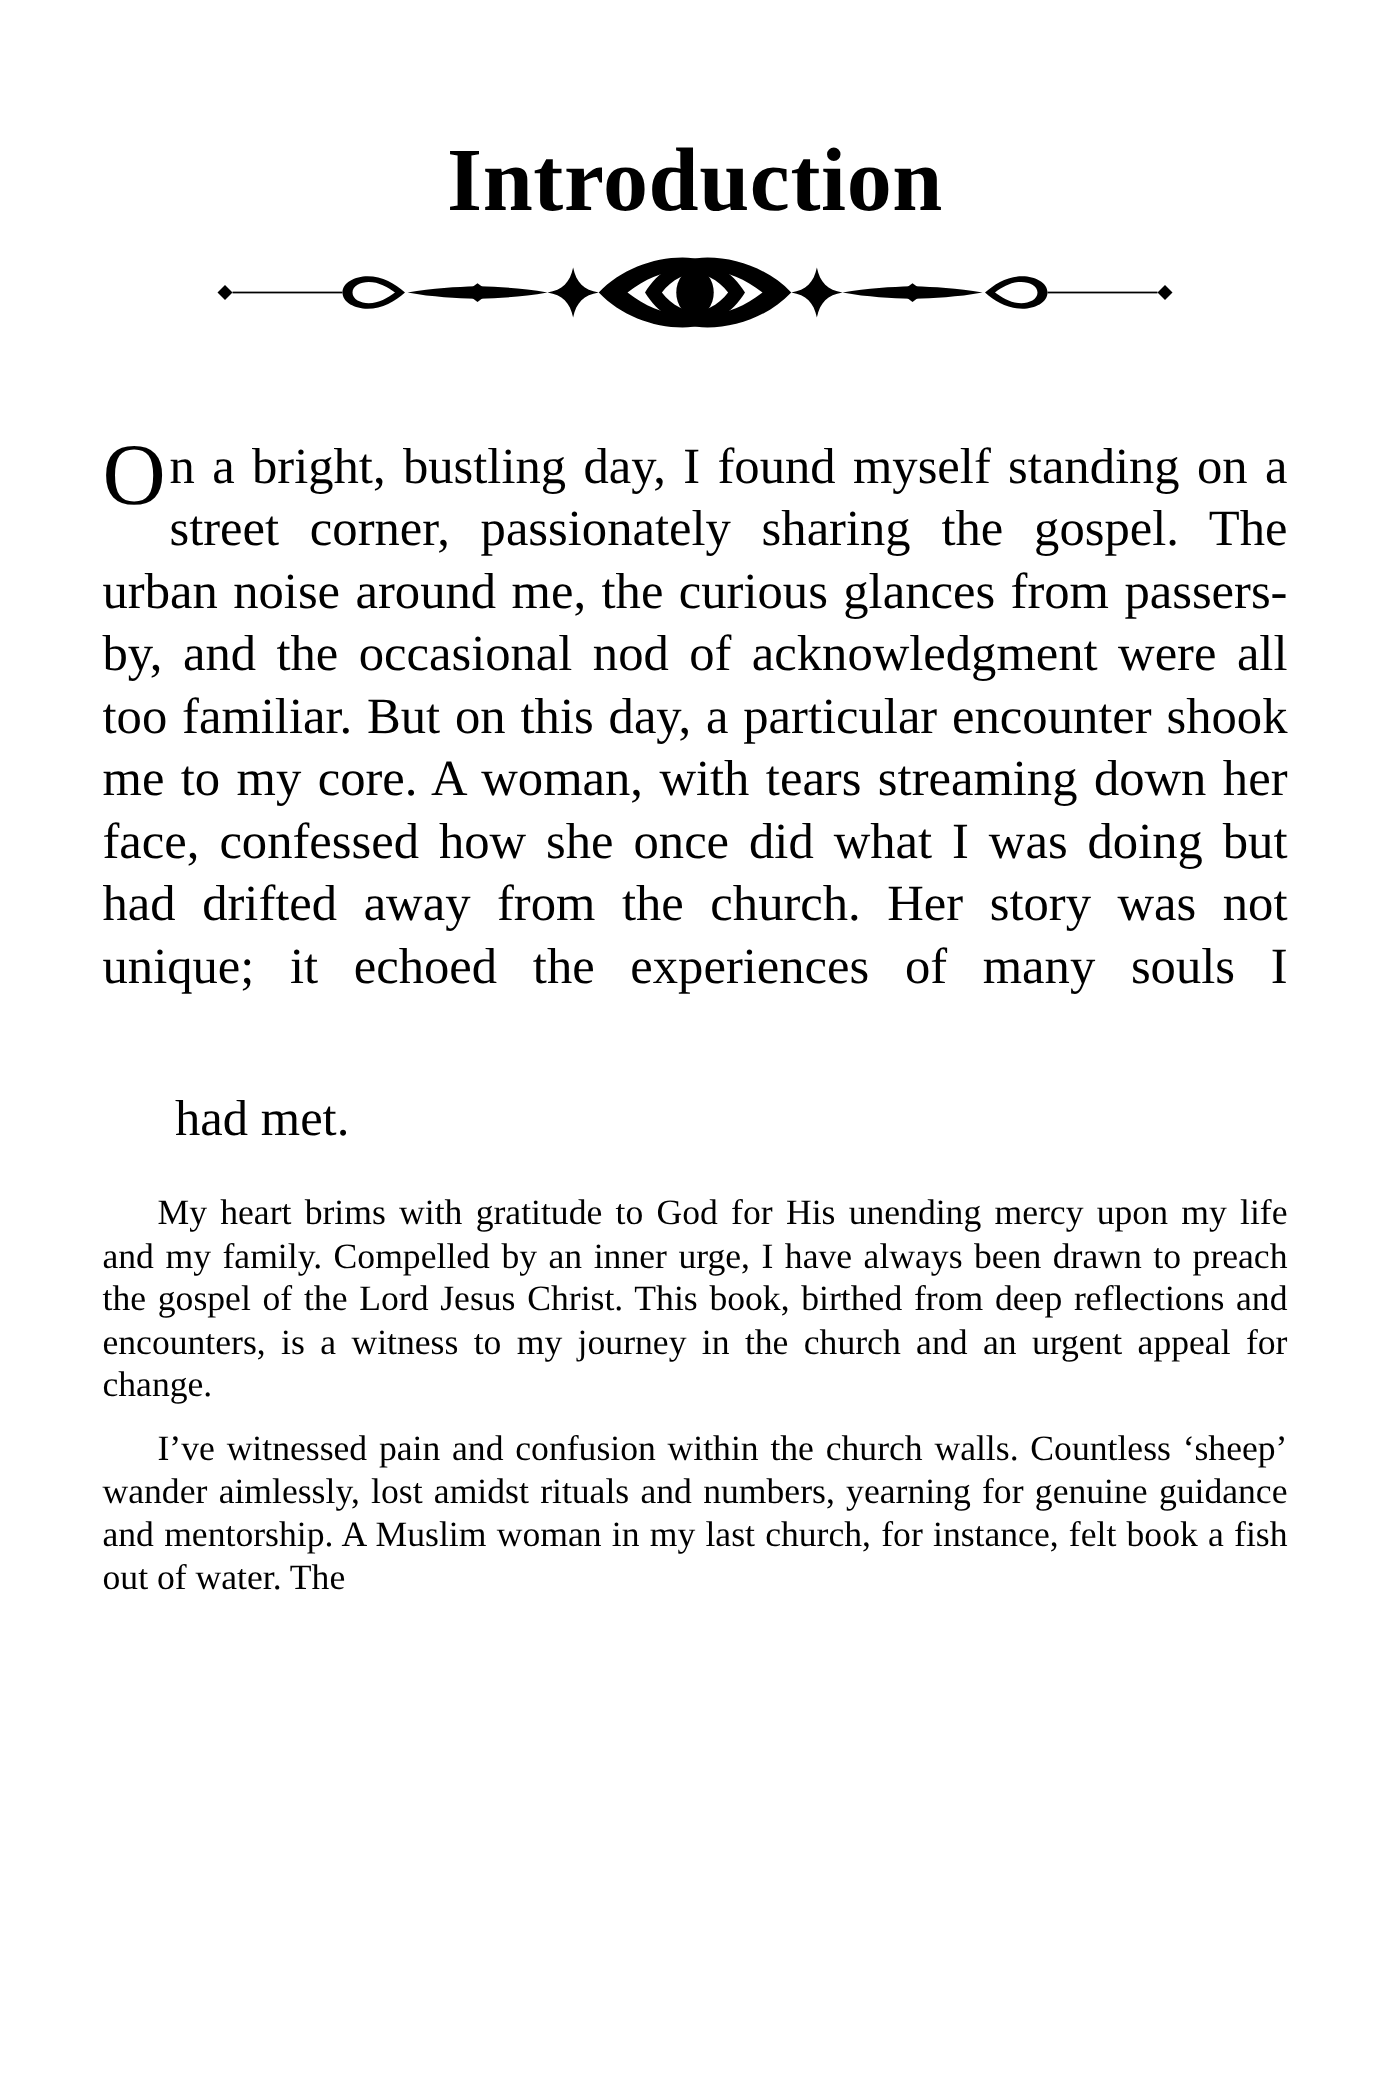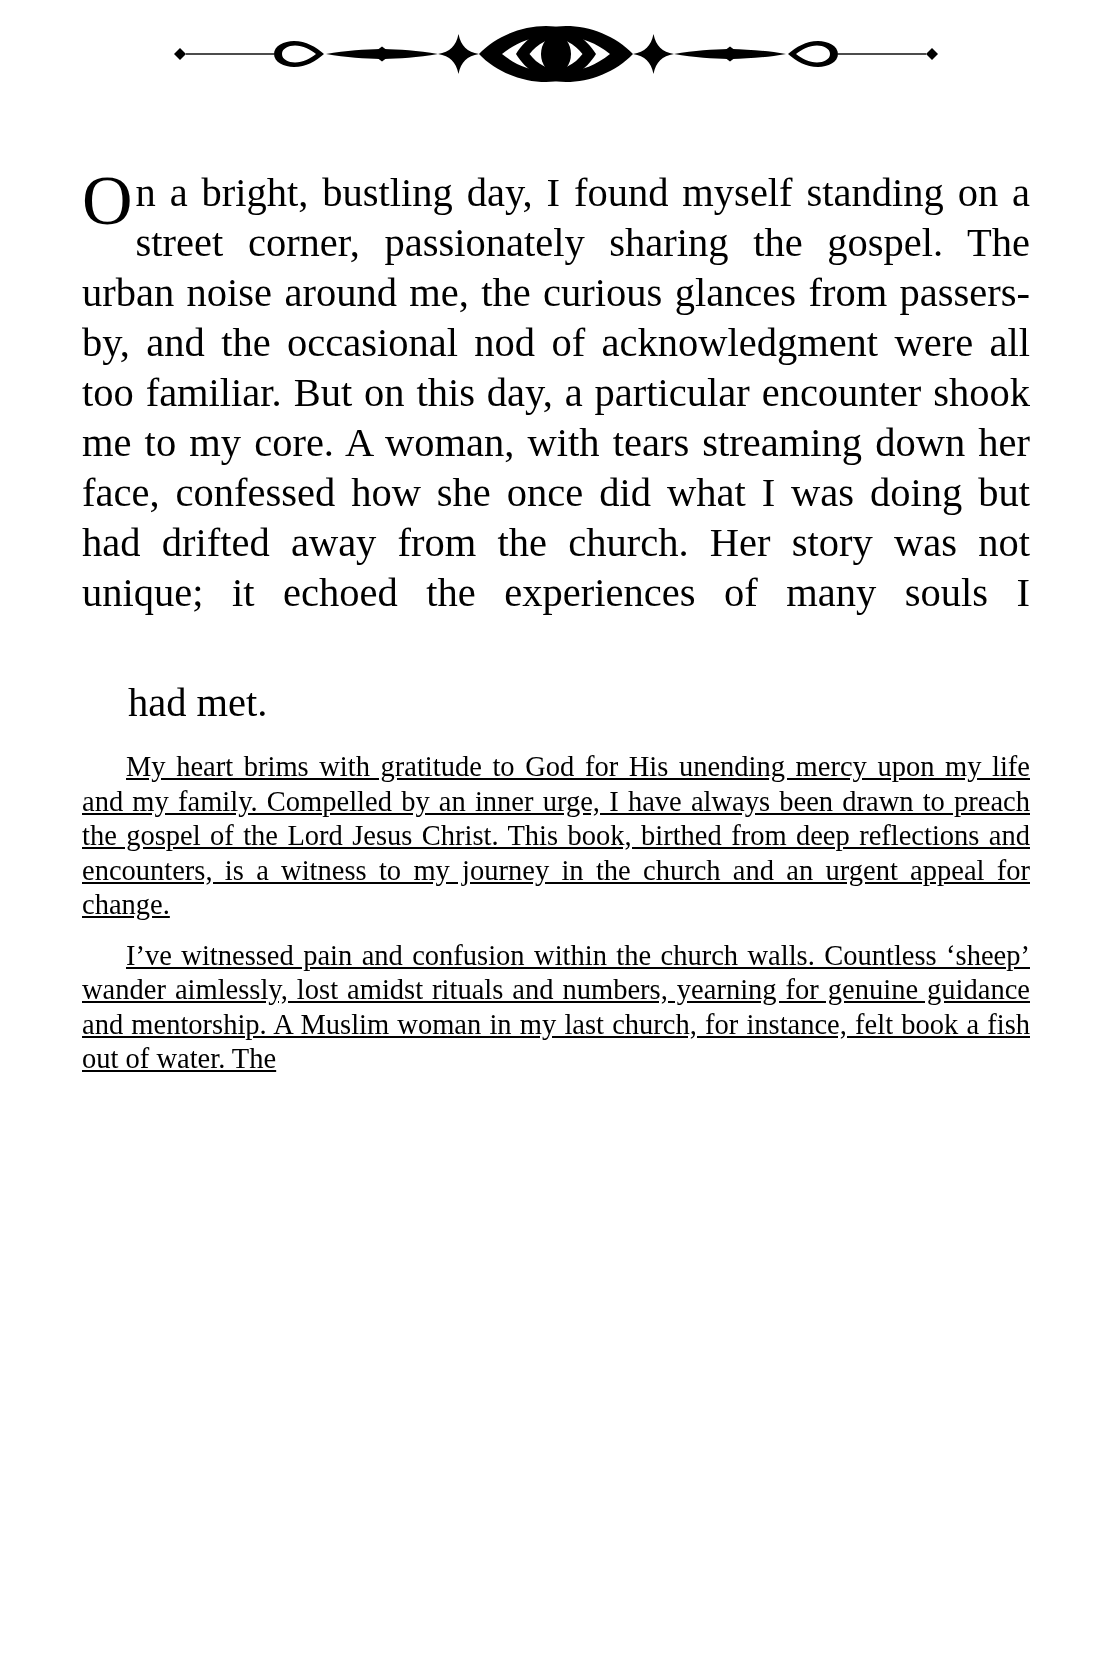--- a/index.html
+++ b/index.html
@@ -73,48 +73,48 @@
     float: left;
     font-size: 70px;
     line-height: 0.78;
     padding: 6px 2px 0 0;
     margin-right: 1px;
     font-weight: normal;
     font-family: "Liberation Serif", "DejaVu Serif", serif;
   }
 
   .lead-tail {
-    margin: 4px;
+    margin: 16px;
     padding-left: 42px;
     padding-top: 6px;
     font-size: 40.5px;
     line-height: 50px;
     text-align: left;
   }
 
   .body-para {
     margin: 0;
     padding-top: 16px;
     text-indent: 44px;
     font-size: 28.5px;
     line-height: 34.5px;
     text-align: justify;
     text-justify: inter-word;
     hyphens: none;
-    text-decoration: underline;
   }
   .body-para.tight {
     padding-top: 18px;
   }
 </style>
 </head>
 <body>
 
 <div class="page">
 
+  <h1 class="chapter-title">Introduction</h1>
 
   <div class="ornament-wrap">
     <svg class="ornament-svg" viewBox="0 0 780 64" xmlns="http://www.w3.org/2000/svg">
       <g fill="#000000" stroke="none">
 
         <path d="M8 32 L14 26 L20 32 L14 38 Z"></path>
 
         <rect x="20" y="31.3" width="88" height="1.4"></rect>
 
         <path d="M108 32 C108 24, 118 19, 128 19 C140 19, 150 25, 158 32 C150 39, 140 45, 128 45 C118 45, 108 40, 108 32 Z

